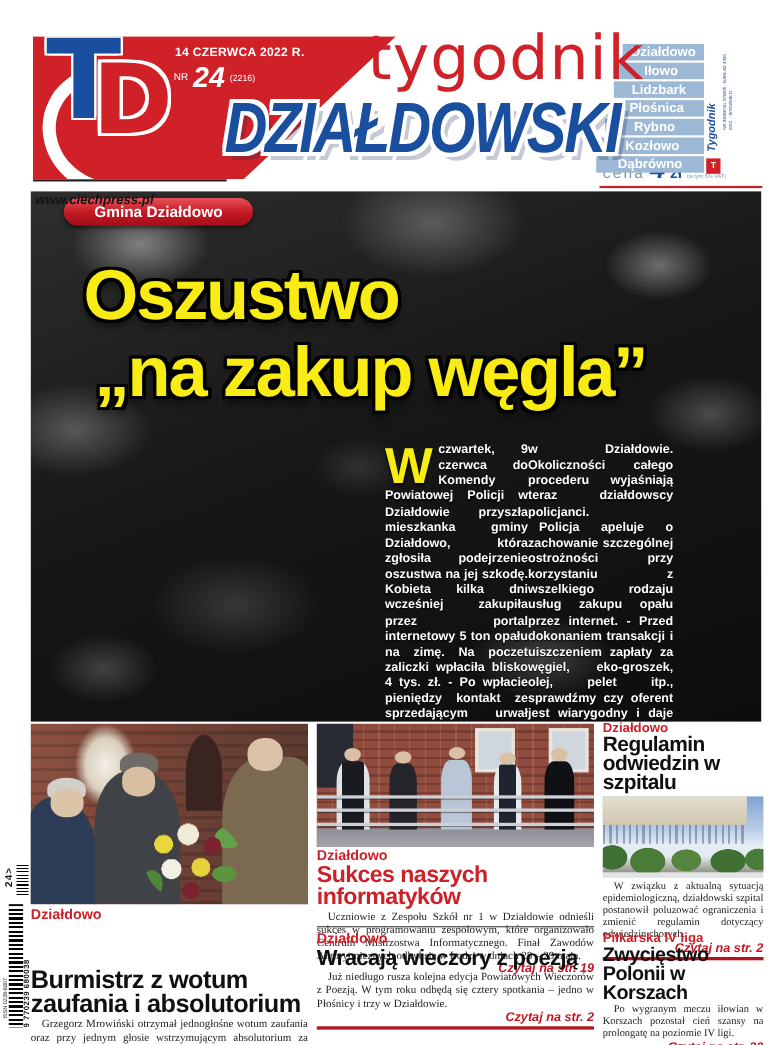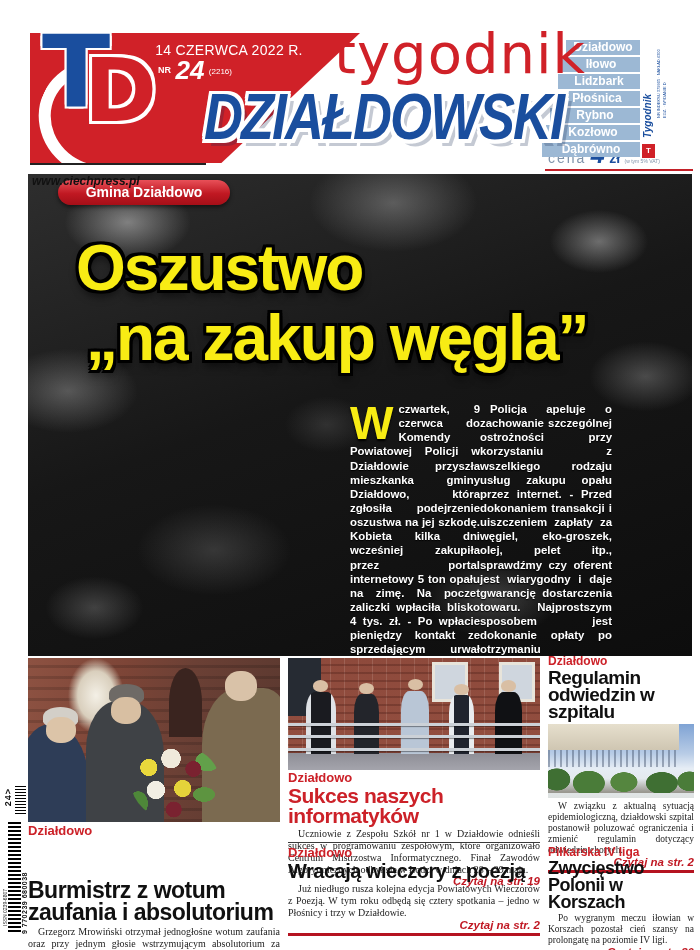--- a/index.html
+++ b/index.html
@@ -15,24 +15,24 @@
   .issn{position:absolute;left:0;top:40px;writing-mode:vertical-rl;transform:rotate(180deg);
         font-size:5px;color:#222;height:100px;}
   .main-barcode{position:absolute;left:6px;top:36px;width:13px;height:112px;
                 background:repeating-linear-gradient(to bottom,#000 0 2px,#fff 2px 4px);}
   .ean{position:absolute;left:19px;top:36px;writing-mode:vertical-rl;transform:rotate(180deg);
        font-size:7px;font-weight:bold;color:#111;height:112px;letter-spacing:.5px;}
 
   
   .red-banner{position:absolute;left:30px;top:33px;width:330px;height:130px;background:#d02128;
               clip-path:polygon(0 0,100% 0,58% 100%,0 100%);z-index:3;}
-  .issue-date{position:absolute;left:104px;top:9px;width:190px;text-align:center;color:#fff;
-              font-weight:normal;font-size:14px;letter-spacing:.3px;}
+  .issue-date{position:absolute;left:93px;top:9px;width:190px;text-align:center;color:#fff;
+              font-weight:bold;font-size:11px;letter-spacing:.3px;}
   .issue-line{position:absolute;left:128px;top:22px;color:#fff;}
-  .issue-line .nr{font-size:9px;font-weight:bold;vertical-align:6px;margin-top:16px;}
+  .issue-line .nr{font-size:9px;font-weight:normal;vertical-align:6px;margin-top:16px;}
   .issue-line .num{font-size:26px;font-weight:bold;font-style:italic;margin-top:19px;}
   .issue-line .code{font-size:8px;vertical-align:5px;}
   .td-emblem{position:absolute;left:6px;top:10px;width:135px;height:116px;}
   .td-swoosh{position:absolute;left:2px;top:18px;width:100px;height:92px;border-radius:50%;
              border:12px solid #fff;border-top-color:transparent;border-right-color:transparent;
              transform:rotate(25deg);}
   .td-t{position:absolute;left:6px;top:-20px;font-family:"DejaVu Sans",sans-serif;font-size:100px;
         font-weight:bold;color:#1a4e9e;line-height:1;
         text-shadow:-2px -2px 0 #fff,2px -2px 0 #fff,-2px 2px 0 #fff,2px 2px 0 #fff;}
   .td-d{position:absolute;left:48px;top:4px;font-family:"DejaVu Sans",sans-serif;font-size:88px;
@@ -247,20 +247,21 @@
   <div class="website-rule"></div>
 
   <div class="cover">
     <div class="kicker-badge">Gmina Działdowo</div>
     <div class="cover-hl cover-hl2">„na zakup węgla”</div>
     <div class="cover-hl cover-hl1">Oszustwo</div>
     <div class="cover-col cover-col1">
       <span class="dropcap">W</span><span>czwartek, 9 czerwca do Komendy Powiatowej Policji w Działdowie przyszła mieszkanka gminy Działdowo, która zgłosiła podejrzenie oszustwa na jej szkodę. Kobieta kilka dni wcześniej zakupiła przez portal internetowy 5 ton opału na zimę. Na poczet zaliczki wpłaciła blisko 4 tys. zł. - Po wpłacie pieniędzy kontakt ze sprzedającym urwał się, zamówiony opał nie został dostarczony. Kobieta nie otrzymała również zwrotu pieniędzy – mówi Katarzyna Rogozińska z KPP</span>
     </div>
     <div class="cover-col cover-col2">
+      <p>w Działdowie. Okoliczności całego procederu wyjaśniają teraz działdowscy policjanci.</p>
       <p class="indent">Policja apeluje o zachowanie szczególnej ostrożności przy korzystaniu z wszelkiego rodzaju usług zakupu opału przez internet. - Przed dokonaniem transakcji i uiszczeniem zapłaty za węgiel, eko-groszek, olej, pelet itp., sprawdźmy czy oferent jest wiarygodny i daje gwarancję dostarczenia towaru. Najprostszym sposobem jest dokonanie opłaty po otrzymaniu zamówionego towaru – mówi Katarzyna Rogozińska.</p>
 
     </div>
   </div>
 
   <div class="photo photo1">
     <div class="p1-window"></div>
     <div class="p1-arch"></div>
     <div class="p1-man1"></div>
     <div class="p1-hair1"></div>

